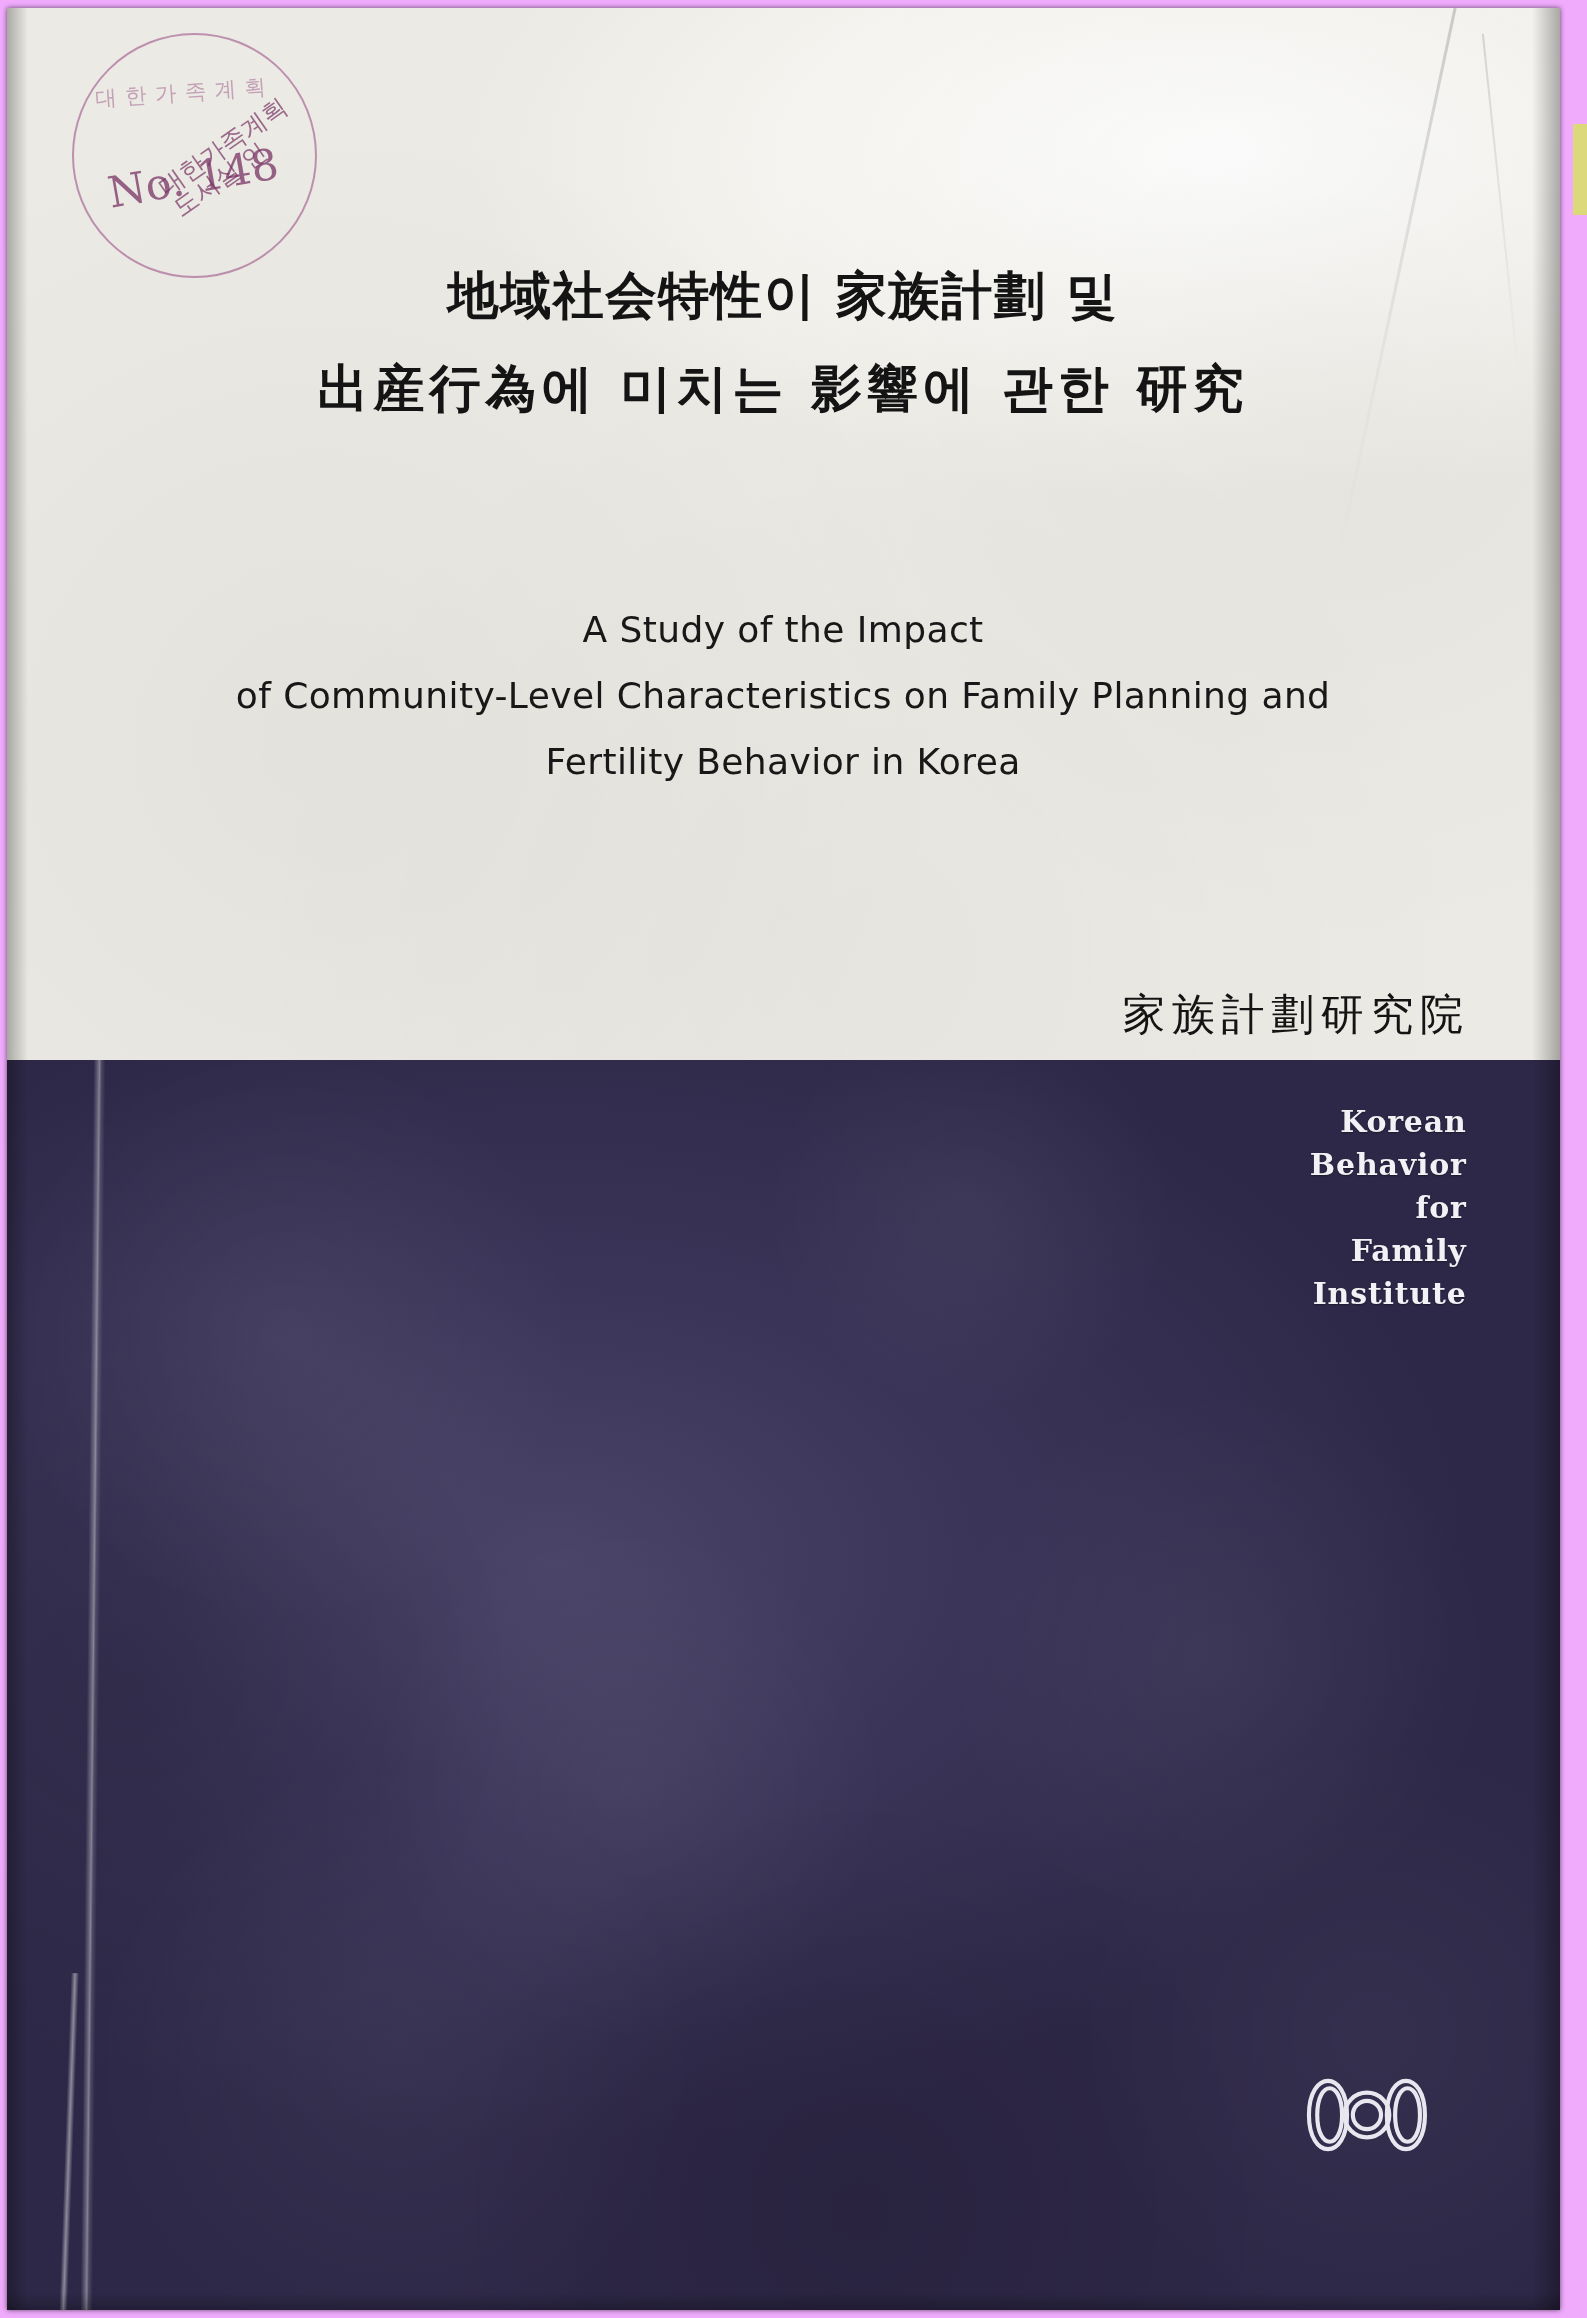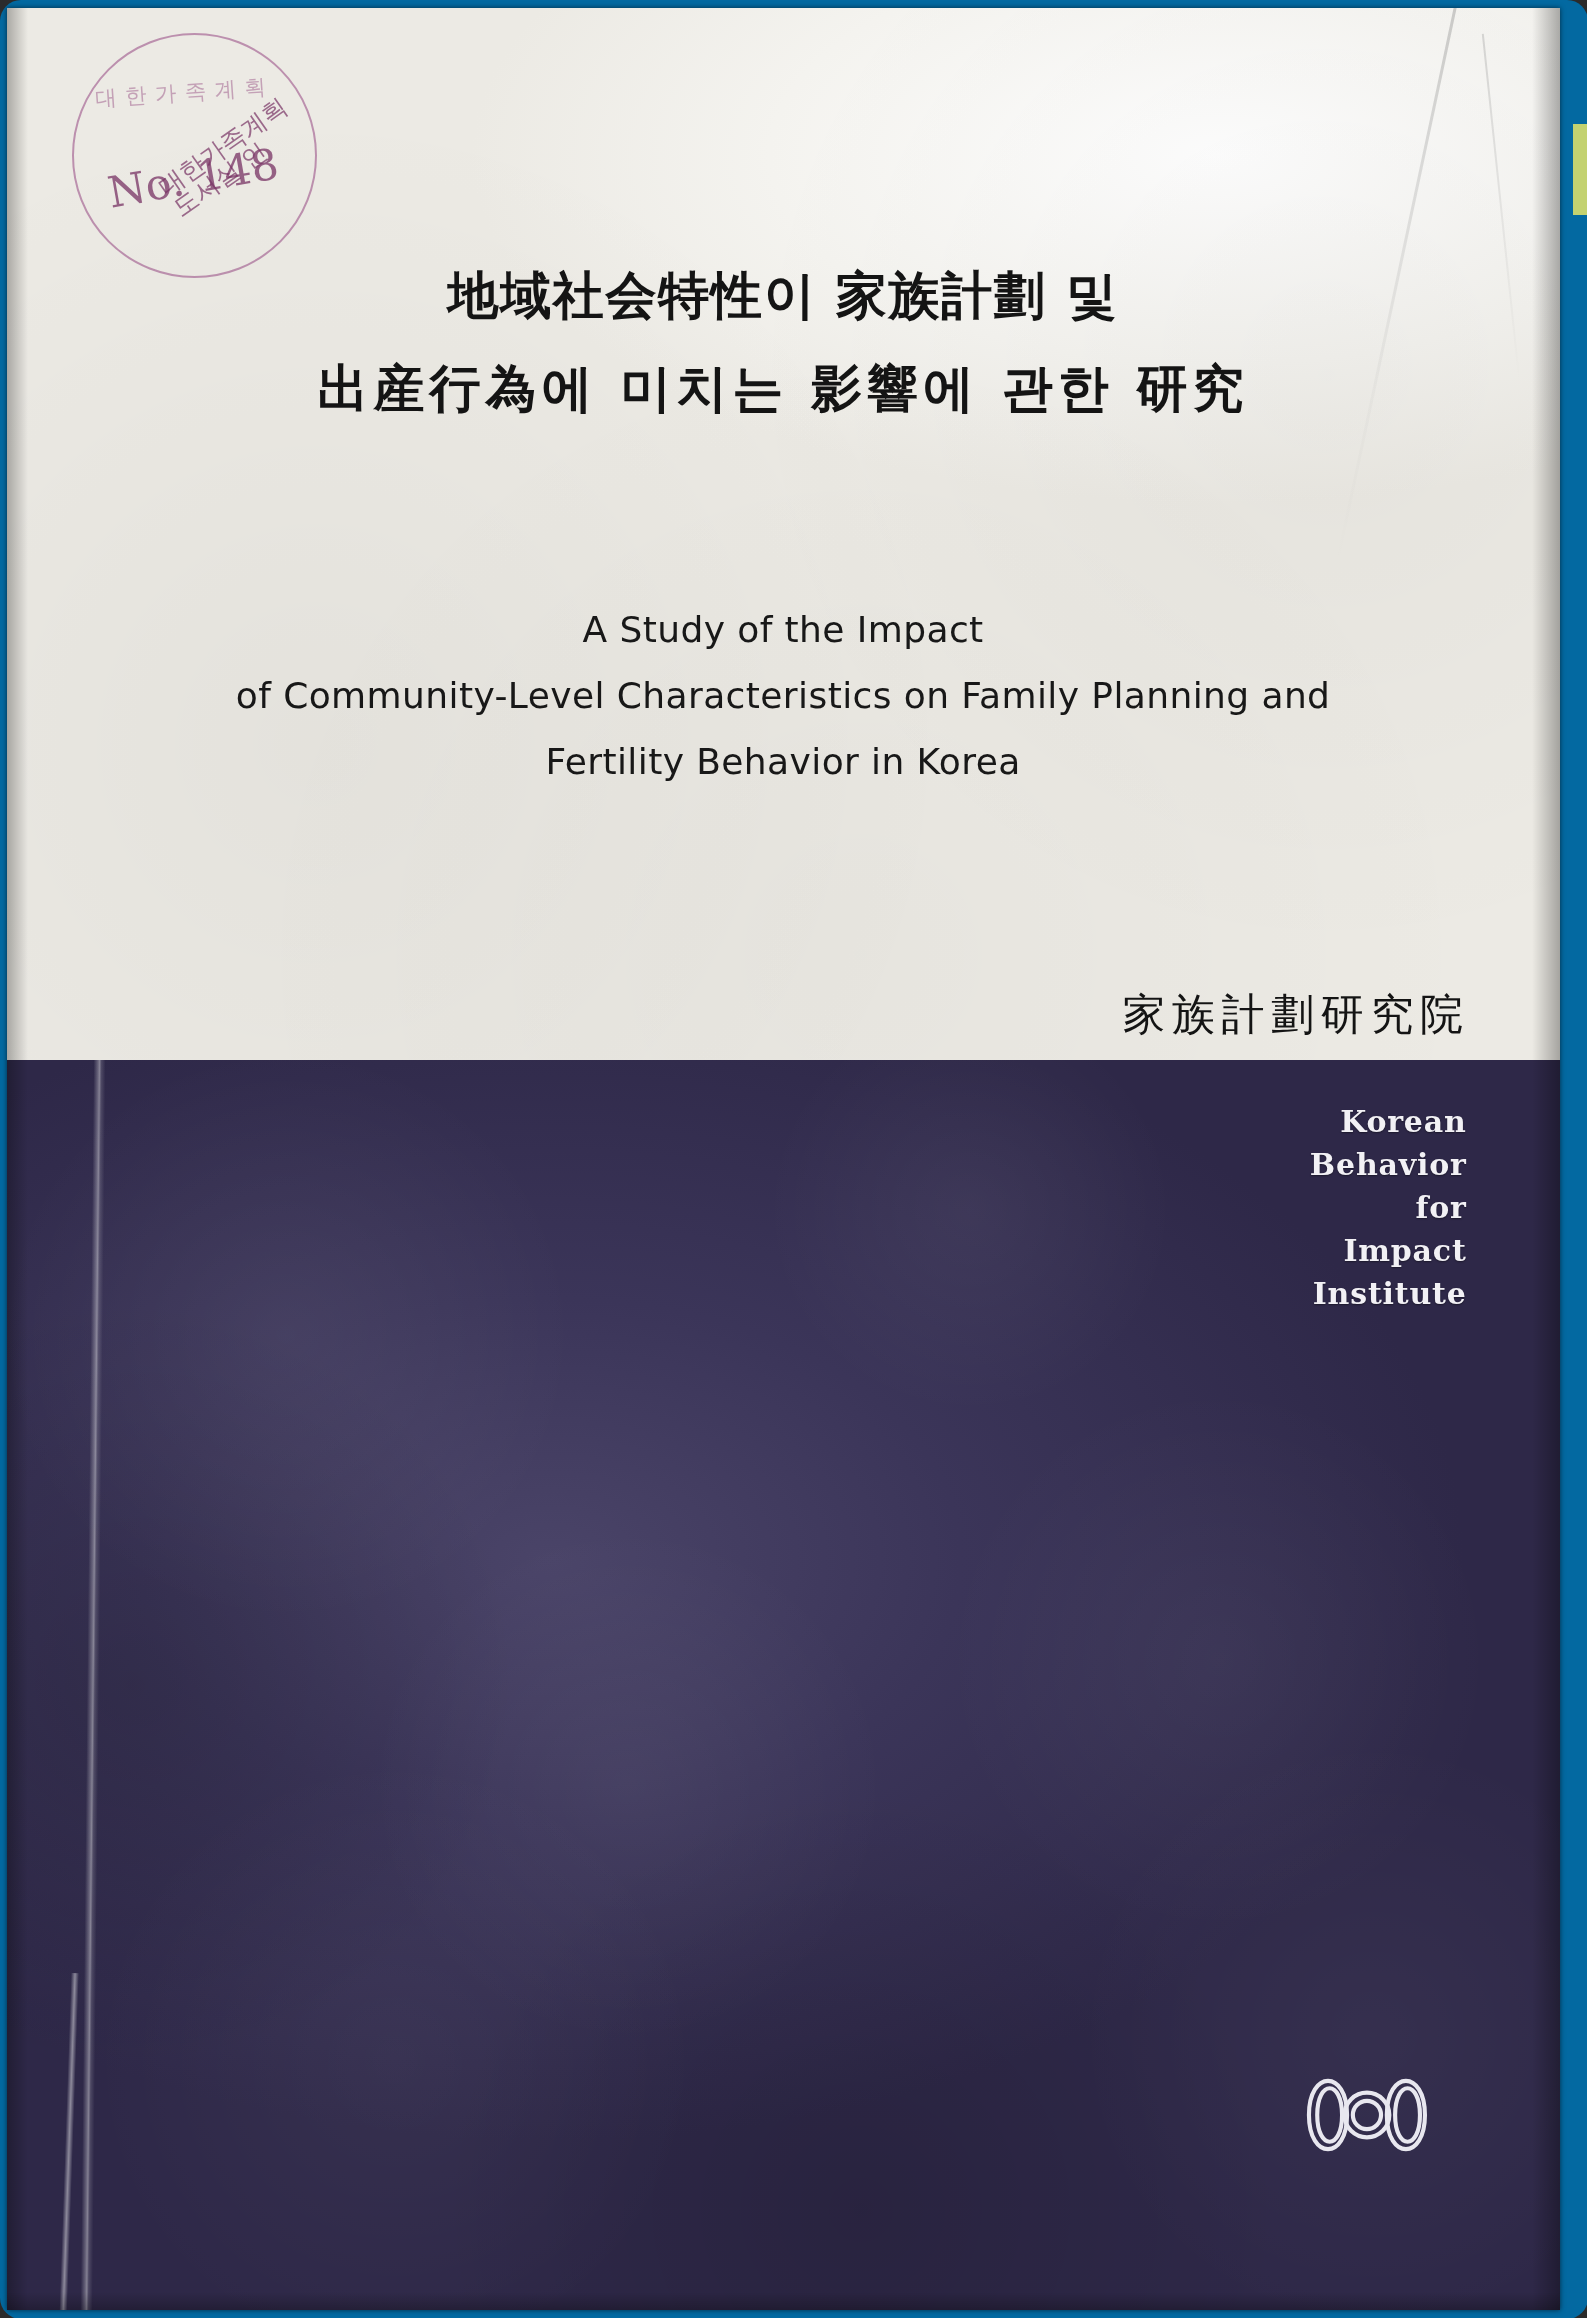--- a/index.html
+++ b/index.html
@@ -5,23 +5,22 @@
   html, body {
     margin: 0;
     padding: 0;
     background: #2b2b2b;
   }
   #page {
     position: relative;
     width: 1588px;
     height: 2319px;
     overflow: hidden;
-    background: #0369a1;
+    background: #f0abfc;
     font-family: "Liberation Sans", sans-serif;
-    border-radius: 21px;
   }
 
   
   .cover {
     position: absolute;
     left: 6.6px;
     top: 8.3px;
     width: 1553px;
     height: 2302px;
     background: #e9e7e2;
@@ -314,21 +313,21 @@
 
     <div class="lower-panel">
       <div class="mottle"></div>
       <div class="crease-left"></div>
       <div class="crease-left2"></div>
 
       <div class="institute">
         <div>Korean</div>
         <div>Behavior</div>
         <div>for</div>
-        <div>Impact</div>
+        <div>Family</div>
         <div>Institute</div>
       </div>
 
       <div class="logo">
         <span>
           <svg width="174" height="158" viewBox="0 0 210 190">
             <g fill="none" stroke="#e8e7ef" stroke-width="5">
               <path d="M58 95 C58 40, 12 40, 12 95 C12 150, 58 150, 58 95 Z"></path>
               <path d="M52 95 C52 52, 22 52, 22 95 C22 138, 52 138, 52 95 Z"></path>
               <circle cx="82" cy="95" r="27"></circle>

